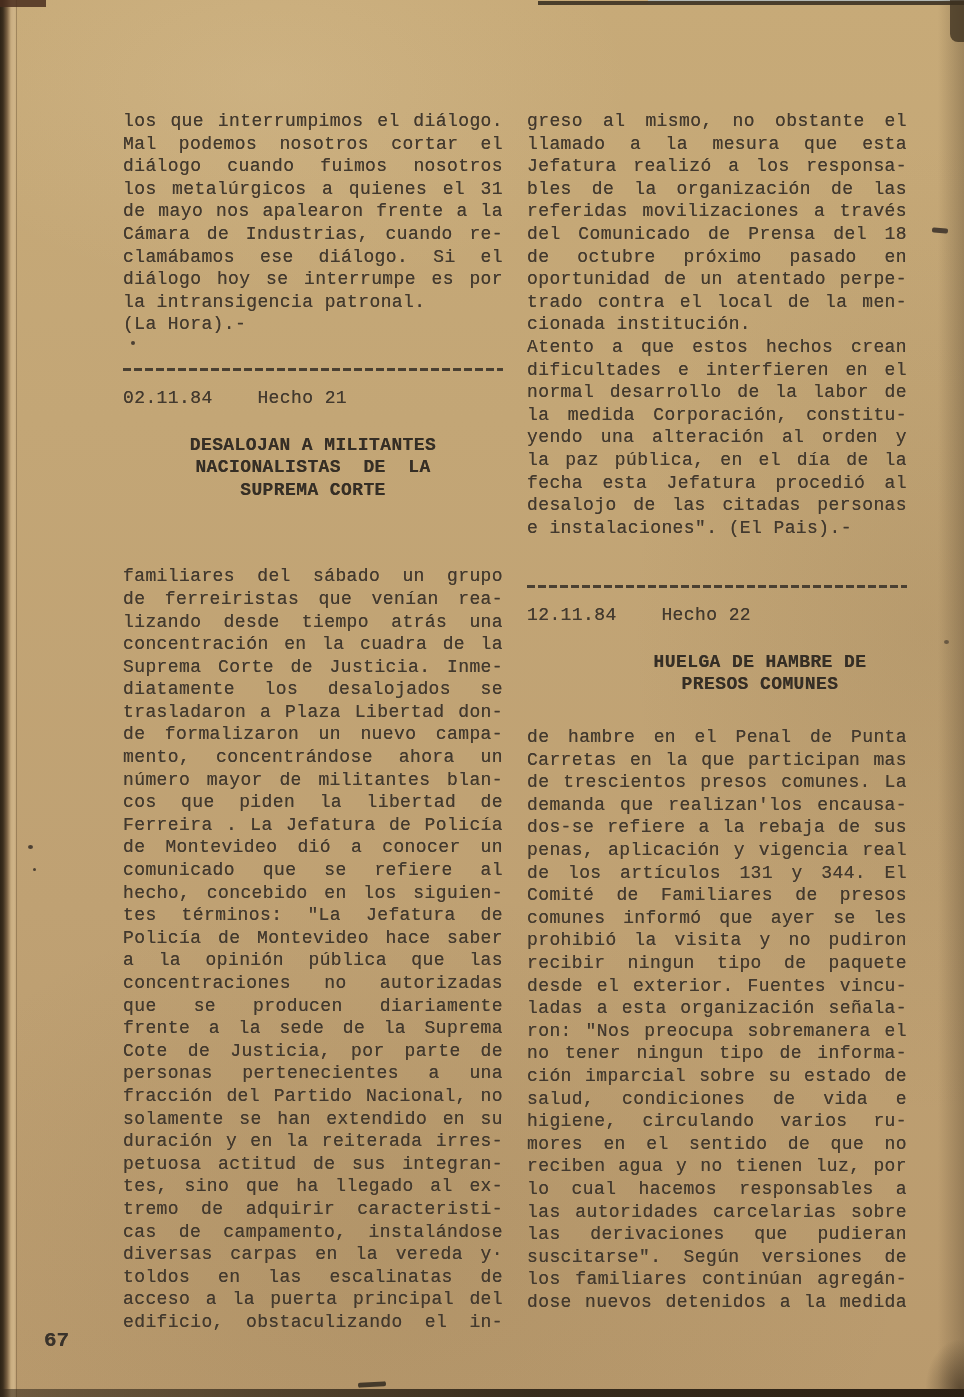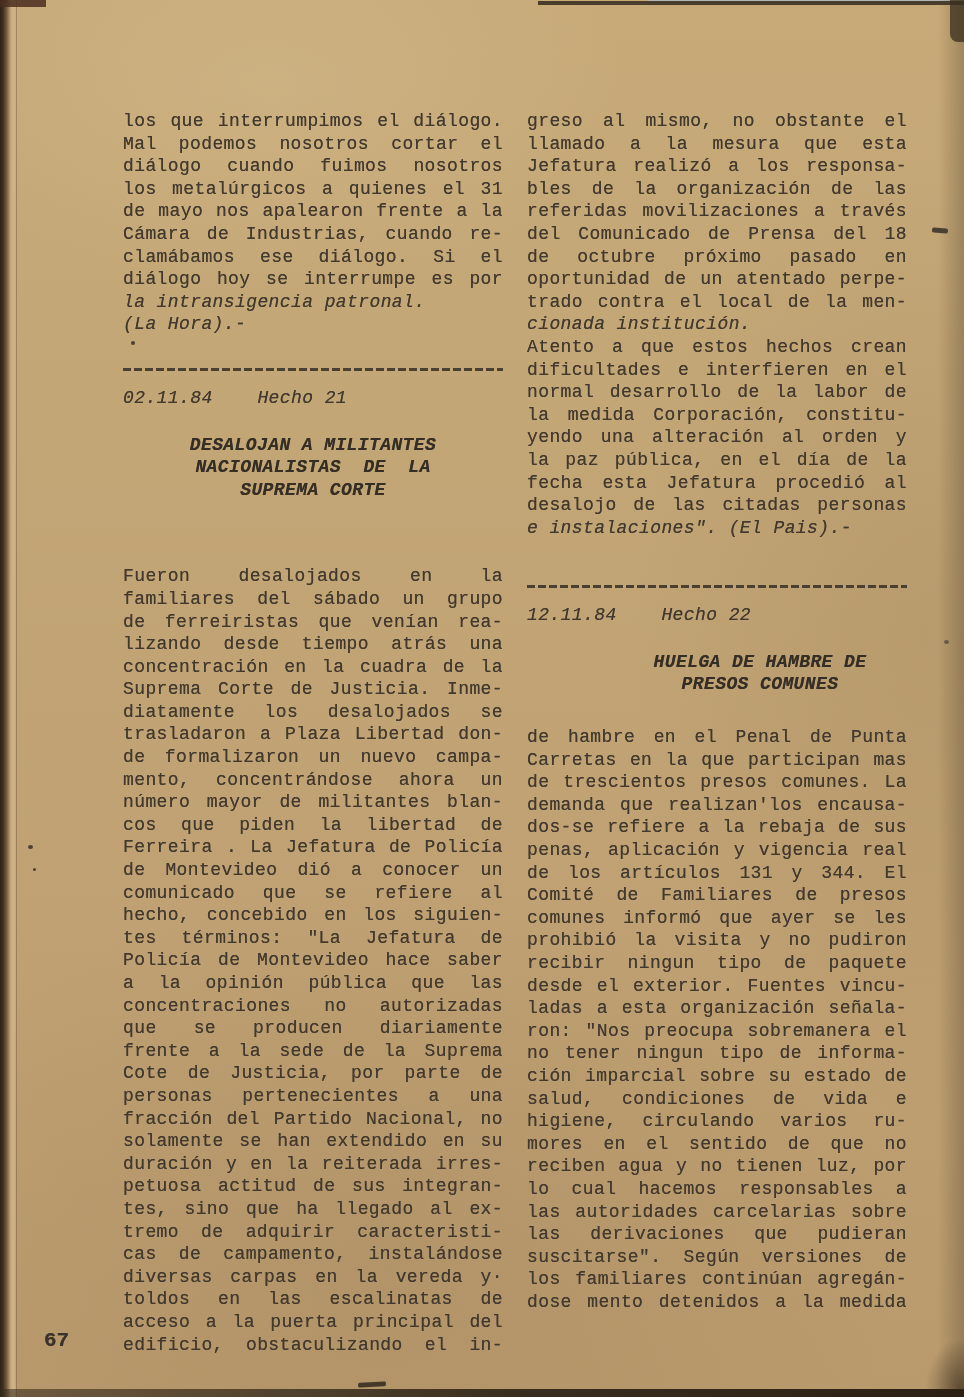--- a/index.html
+++ b/index.html
@@ -36,21 +36,21 @@
   .s4{left:944px;top:640px;width:5px;height:4px;opacity:.7;}
   .s5{left:358px;top:1382px;width:28px;height:5px;border-radius:2px;transform:rotate(-3deg);background:#453a2a;}
   .s6{left:131px;top:341px;width:4px;height:4px;}
   
   .col{position:absolute;top:110px;width:380px;font-size:18px;letter-spacing:.4px;
        text-shadow:0 0 .6px rgba(60,50,40,.75);}
   .col-left{left:123px;}
   .col-right{left:527px;}
   .tline{line-height:22.6px;min-height:22.6px;}
   .just{text-align:justify;text-align-last:justify;}
-  .raw{white-space:pre;font-style:italic;}
+  .raw{white-space:pre;}
   .sep{height:3px;background:repeating-linear-gradient(90deg,#4a4032 0 8px,rgba(0,0,0,0) 8px 11px);}
   .col-left .sep{margin-top:32px;}
   .col-right .sep{margin-top:46px;}
   .meta{margin-top:16px;white-space:pre;}
   .title{margin-top:24px;font-weight:700;color:#352e25;}
   .title .tline{white-space:pre;}
   .col-left .title .tline{text-align:center;}
   .col-right .title .tline{text-align:center;padding-left:86px;}
   .col-left .title + .para{margin-top:64px;}
   .col-right .title + .para{margin-top:30px;}
@@ -94,21 +94,20 @@
         <div class="tline raw">(La Hora).-</div>
       </div>
       <div class="sep"></div>
       <div class="tline raw meta">02.11.84    Hecho 21</div>
       <div class="title">
         <div class="tline raw">DESALOJAN A MILITANTES</div>
         <div class="tline raw">NACIONALISTAS  DE  LA</div>
         <div class="tline raw">SUPREMA CORTE</div>
       </div>
       <div class="para">
-        <div class="tline just">Fueron desalojados en la</div>
         <div class="tline just">familiares del sábado un grupo</div>
         <div class="tline just">de ferreiristas que venían rea-</div>
         <div class="tline just">lizando desde tiempo atrás una</div>
         <div class="tline just">concentración en la cuadra de la</div>
         <div class="tline just">Suprema Corte de Justicia. Inme-</div>
         <div class="tline just">diatamente los desalojados se</div>
         <div class="tline just">trasladaron a Plaza Libertad don-</div>
         <div class="tline just">de formalizaron un nuevo campa-</div>
         <div class="tline just">mento, concentrándose ahora un</div>
         <div class="tline just">número mayor de militantes blan-</div>
@@ -185,16 +184,16 @@
         <div class="tline just">ción imparcial sobre su estado de</div>
         <div class="tline just">salud, condiciones de vida e</div>
         <div class="tline just">higiene, circulando varios ru-</div>
         <div class="tline just">mores en el sentido de que no</div>
         <div class="tline just">reciben agua y no tienen luz, por</div>
         <div class="tline just">lo cual hacemos responsables a</div>
         <div class="tline just">las autoridades carcelarias sobre</div>
         <div class="tline just">las derivaciones que pudieran</div>
         <div class="tline just">suscitarse". Según versiones de</div>
         <div class="tline just">los familiares continúan agregán-</div>
-        <div class="tline just">dose mento detenidos a la medida</div>
+        <div class="tline just">dose nuevos detenidos a la medida</div>
       </div>
     </div>
 </div>
 
 </body></html>

